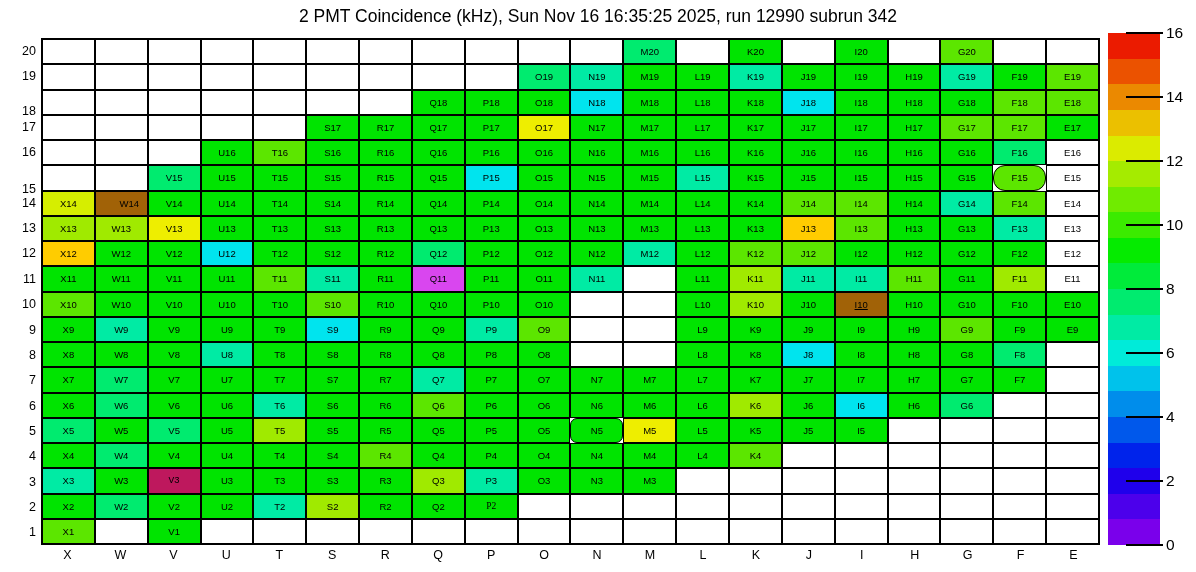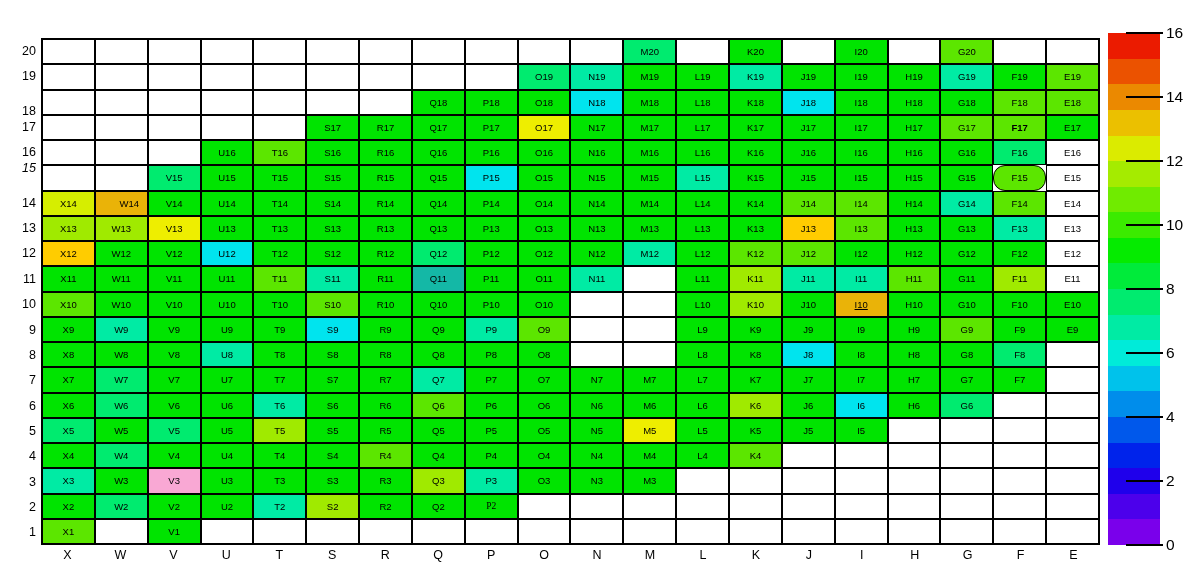--- a/index.html
+++ b/index.html
@@ -41,20 +41,21 @@
   }
   .cbticklabel{
     position:absolute;left:1166px;width:30px;text-align:left;
     font-size:15.5px;color:#000;line-height:16px;
   }
 </style>
 </head>
 <body>
 
 <div id="canvas">
+  <div class="title">2 PMT Coincidence (kHz), Sun Nov 16 16:35:25 2025, run 12990 subrun 342</div>
   <div id="grid">
       <div class="cell" style="background: rgb(255, 255, 255);"></div>
       <div class="cell" style="background: rgb(255, 255, 255);"></div>
       <div class="cell" style="background: rgb(255, 255, 255);"></div>
       <div class="cell" style="background: rgb(255, 255, 255);"></div>
       <div class="cell" style="background: rgb(255, 255, 255);"></div>
       <div class="cell" style="background: rgb(255, 255, 255);"></div>
       <div class="cell" style="background: rgb(255, 255, 255);"></div>
       <div class="cell" style="background: rgb(255, 255, 255);"></div>
       <div class="cell" style="background: rgb(255, 255, 255);"></div>
@@ -120,21 +121,21 @@
       <div class="cell" style="background: rgb(0, 228, 0);">P17</div>
       <div class="cell" style="background: rgb(238, 238, 0);">O17</div>
       <div class="cell" style="background: rgb(0, 228, 0);">N17</div>
       <div class="cell" style="background: rgb(0, 228, 0);">M17</div>
       <div class="cell" style="background: rgb(0, 228, 0);">L17</div>
       <div class="cell" style="background: rgb(0, 228, 0);">K17</div>
       <div class="cell" style="background: rgb(0, 228, 0);">J17</div>
       <div class="cell" style="background: rgb(0, 228, 0);">I17</div>
       <div class="cell" style="background: rgb(0, 228, 0);">H17</div>
       <div class="cell" style="background: rgb(92, 230, 0);">G17</div>
-      <div class="cell" style="background: rgb(92, 230, 0); font-weight: bold;">F17</div>
+      <div class="cell" style="background: rgb(92, 230, 0);">F17</div>
       <div class="cell" style="background: rgb(0, 228, 0);">E17</div>
       <div class="cell" style="background: rgb(255, 255, 255);"></div>
       <div class="cell" style="background: rgb(255, 255, 255);"></div>
       <div class="cell" style="background: rgb(255, 255, 255);"></div>
       <div class="cell" style="background: rgb(0, 228, 0);">U16</div>
       <div class="cell" style="background: rgb(92, 230, 0);">T16</div>
       <div class="cell" style="background: rgb(0, 228, 0);">S16</div>
       <div class="cell" style="background: rgb(0, 228, 0);">R16</div>
       <div class="cell" style="background: rgb(0, 228, 0);">Q16</div>
       <div class="cell" style="background: rgb(0, 228, 0);">P16</div>
@@ -163,21 +164,21 @@
       <div class="cell" style="background: rgb(0, 228, 0);">M15</div>
       <div class="cell" style="background: rgb(0, 235, 164);">L15</div>
       <div class="cell" style="background: rgb(0, 228, 0);">K15</div>
       <div class="cell" style="background: rgb(0, 228, 0);">J15</div>
       <div class="cell" style="background: rgb(0, 228, 0);">I15</div>
       <div class="cell" style="background: rgb(0, 228, 0);">H15</div>
       <div class="cell" style="background: rgb(0, 228, 0);">G15</div>
       <div class="cell" style="background: rgb(92, 230, 0); border-radius: 12px;">F15</div>
       <div class="cell" style="background: rgb(255, 255, 255);">E15</div>
       <div class="cell" style="background: rgb(214, 238, 0);">X14</div>
-      <div class="cell" style="background: #eab308; padding-left: 16px;">W14</div>
+      <div class="cell" style="background: #a16207; padding-left: 16px;">W14</div>
       <div class="cell" style="background: rgb(0, 228, 0);">V14</div>
       <div class="cell" style="background: rgb(0, 228, 0);">U14</div>
       <div class="cell" style="background: rgb(0, 228, 0);">T14</div>
       <div class="cell" style="background: rgb(0, 228, 0);">S14</div>
       <div class="cell" style="background: rgb(0, 228, 0);">R14</div>
       <div class="cell" style="background: rgb(0, 228, 0);">Q14</div>
       <div class="cell" style="background: rgb(0, 228, 0);">P14</div>
       <div class="cell" style="background: rgb(0, 228, 0);">O14</div>
       <div class="cell" style="background: rgb(0, 228, 0);">N14</div>
       <div class="cell" style="background: rgb(0, 228, 0);">M14</div>
@@ -229,21 +230,21 @@
       <div class="cell" style="background: rgb(0, 228, 0);">G12</div>
       <div class="cell" style="background: rgb(0, 228, 0);">F12</div>
       <div class="cell" style="background: rgb(255, 255, 255);">E12</div>
       <div class="cell" style="background: rgb(0, 228, 0);">X11</div>
       <div class="cell" style="background: rgb(0, 228, 0);">W11</div>
       <div class="cell" style="background: rgb(0, 228, 0);">V11</div>
       <div class="cell" style="background: rgb(0, 228, 0);">U11</div>
       <div class="cell" style="background: rgb(92, 230, 0);">T11</div>
       <div class="cell" style="background: rgb(0, 235, 164);">S11</div>
       <div class="cell" style="background: rgb(0, 228, 0);">R11</div>
-      <div class="cell" style="background: #14b8a6;">Q11</div>
+      <div class="cell" style="background: #d946ef;">Q11</div>
       <div class="cell" style="background: rgb(0, 228, 0);">P11</div>
       <div class="cell" style="background: rgb(0, 228, 0);">O11</div>
       <div class="cell" style="background: rgb(0, 235, 164);">N11</div>
       <div class="cell" style="background: rgb(255, 255, 255);"></div>
       <div class="cell" style="background: rgb(0, 228, 0);">L11</div>
       <div class="cell" style="background: rgb(160, 234, 0);">K11</div>
       <div class="cell" style="background: rgb(0, 235, 164);">J11</div>
       <div class="cell" style="background: rgb(0, 235, 164);">I11</div>
       <div class="cell" style="background: rgb(92, 230, 0);">H11</div>
       <div class="cell" style="background: rgb(0, 228, 0);">G11</div>
@@ -257,21 +258,21 @@
       <div class="cell" style="background: rgb(92, 230, 0);">S10</div>
       <div class="cell" style="background: rgb(0, 228, 0);">R10</div>
       <div class="cell" style="background: rgb(0, 228, 0);">Q10</div>
       <div class="cell" style="background: rgb(0, 228, 0);">P10</div>
       <div class="cell" style="background: rgb(0, 228, 0);">O10</div>
       <div class="cell" style="background: rgb(255, 255, 255);"></div>
       <div class="cell" style="background: rgb(255, 255, 255);"></div>
       <div class="cell" style="background: rgb(0, 228, 0);">L10</div>
       <div class="cell" style="background: rgb(160, 234, 0);">K10</div>
       <div class="cell" style="background: rgb(0, 228, 0);">J10</div>
-      <div class="cell" style="background: #eab308; text-decoration: underline;">I10</div>
+      <div class="cell" style="background: #a16207; text-decoration: underline;">I10</div>
       <div class="cell" style="background: rgb(0, 228, 0);">H10</div>
       <div class="cell" style="background: rgb(0, 228, 0);">G10</div>
       <div class="cell" style="background: rgb(0, 228, 0);">F10</div>
       <div class="cell" style="background: rgb(0, 228, 0);">E10</div>
       <div class="cell" style="background: rgb(0, 228, 0);">X9</div>
       <div class="cell" style="background: rgb(0, 235, 164);">W9</div>
       <div class="cell" style="background: rgb(0, 228, 0);">V9</div>
       <div class="cell" style="background: rgb(0, 228, 0);">U9</div>
       <div class="cell" style="background: rgb(0, 228, 0);">T9</div>
       <div class="cell" style="background: rgb(0, 228, 238);">S9</div>
@@ -352,21 +353,21 @@
       <div class="cell" style="background: rgb(0, 235, 111);">X5</div>
       <div class="cell" style="background: rgb(0, 228, 0);">W5</div>
       <div class="cell" style="background: rgb(0, 235, 111);">V5</div>
       <div class="cell" style="background: rgb(0, 228, 0);">U5</div>
       <div class="cell" style="background: rgb(160, 234, 0);">T5</div>
       <div class="cell" style="background: rgb(0, 228, 0);">S5</div>
       <div class="cell" style="background: rgb(0, 228, 0);">R5</div>
       <div class="cell" style="background: rgb(0, 228, 0);">Q5</div>
       <div class="cell" style="background: rgb(0, 228, 0);">P5</div>
       <div class="cell" style="background: rgb(0, 228, 0);">O5</div>
-      <div class="cell" style="background: rgb(0, 228, 0);">N5</div>
+      <div class="cell" style="background: rgb(0, 228, 0); border-radius: 7px;">N5</div>
       <div class="cell" style="background: rgb(238, 238, 0);">M5</div>
       <div class="cell" style="background: rgb(0, 228, 0);">L5</div>
       <div class="cell" style="background: rgb(0, 228, 0);">K5</div>
       <div class="cell" style="background: rgb(0, 228, 0);">J5</div>
       <div class="cell" style="background: rgb(0, 228, 0);">I5</div>
       <div class="cell" style="background: rgb(255, 255, 255);"></div>
       <div class="cell" style="background: rgb(255, 255, 255);"></div>
       <div class="cell" style="background: rgb(255, 255, 255);"></div>
       <div class="cell" style="background: rgb(255, 255, 255);"></div>
       <div class="cell" style="background: rgb(0, 228, 0);">X4</div>
@@ -384,21 +385,21 @@
       <div class="cell" style="background: rgb(0, 228, 0);">L4</div>
       <div class="cell" style="background: rgb(92, 230, 0);">K4</div>
       <div class="cell" style="background: rgb(255, 255, 255);"></div>
       <div class="cell" style="background: rgb(255, 255, 255);"></div>
       <div class="cell" style="background: rgb(255, 255, 255);"></div>
       <div class="cell" style="background: rgb(255, 255, 255);"></div>
       <div class="cell" style="background: rgb(255, 255, 255);"></div>
       <div class="cell" style="background: rgb(255, 255, 255);"></div>
       <div class="cell" style="background: rgb(0, 235, 164);">X3</div>
       <div class="cell" style="background: rgb(0, 228, 0);">W3</div>
-      <div class="cell" style="background: #f9a8d4;">V3</div>
+      <div class="cell" style="background: #be185d; font-family: Liberation Mono, monospace;">V3</div>
       <div class="cell" style="background: rgb(0, 228, 0);">U3</div>
       <div class="cell" style="background: rgb(0, 228, 0);">T3</div>
       <div class="cell" style="background: rgb(0, 228, 0);">S3</div>
       <div class="cell" style="background: rgb(0, 228, 0);">R3</div>
       <div class="cell" style="background: rgb(160, 234, 0);">Q3</div>
       <div class="cell" style="background: rgb(0, 235, 164);">P3</div>
       <div class="cell" style="background: rgb(0, 228, 0);">O3</div>
       <div class="cell" style="background: rgb(0, 228, 0);">N3</div>
       <div class="cell" style="background: rgb(0, 228, 0);">M3</div>
       <div class="cell" style="background: rgb(255, 255, 255);"></div>
@@ -449,21 +450,21 @@
       <div class="cell" style="background: rgb(255, 255, 255);"></div>
       <div class="cell" style="background: rgb(255, 255, 255);"></div>
       <div class="cell" style="background: rgb(255, 255, 255);"></div>
     </div>
   <div class="rowlabels">
       <div class="rowlabel" style="top: 5.675px;">20</div>
       <div class="rowlabel" style="top: 31.025px;">19</div>
       <div class="rowlabel" style="top: 66px;">18</div>
       <div class="rowlabel" style="top: 81.725px;">17</div>
       <div class="rowlabel" style="top: 107.075px;">16</div>
-      <div class="rowlabel" style="top: 123px; font-style: italic;">15</div>
+      <div class="rowlabel" style="top: 144px;">15</div>
       <div class="rowlabel" style="top: 157.775px;">14</div>
       <div class="rowlabel" style="top: 183.125px;">13</div>
       <div class="rowlabel" style="top: 208.475px;">12</div>
       <div class="rowlabel" style="top: 233.825px;">11</div>
       <div class="rowlabel" style="top: 259.175px;">10</div>
       <div class="rowlabel" style="top: 284.525px;">9</div>
       <div class="rowlabel" style="top: 309.875px;">8</div>
       <div class="rowlabel" style="top: 335.225px;">7</div>
       <div class="rowlabel" style="top: 360.575px;">6</div>
       <div class="rowlabel" style="top: 385.925px;">5</div>

